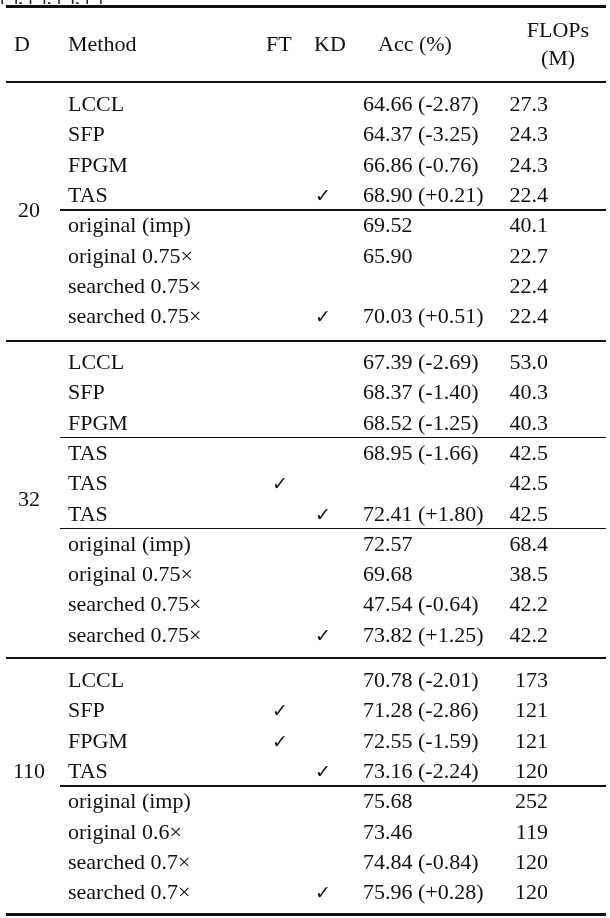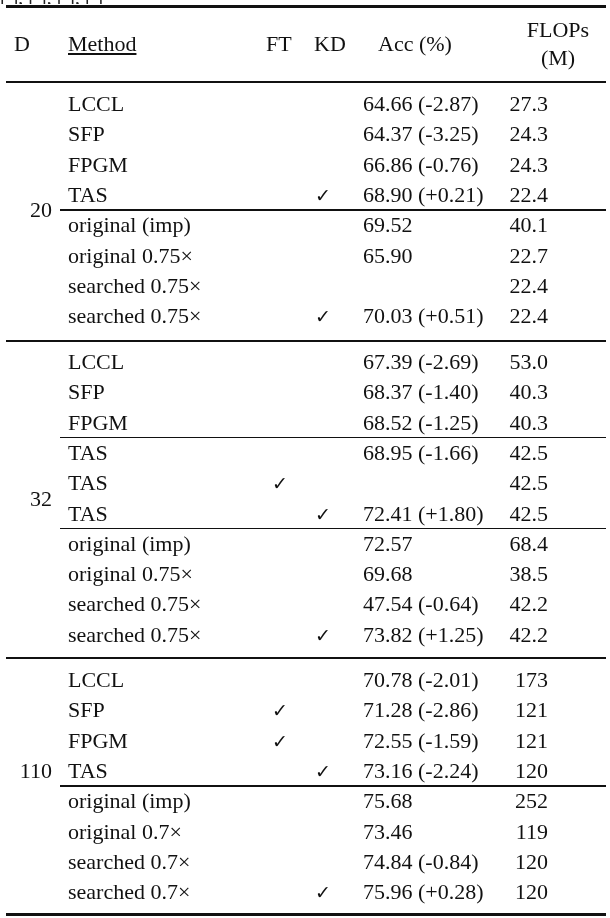--- a/index.html
+++ b/index.html
@@ -18,33 +18,33 @@
   .rule.partial { left: 60px; }
   .hdr { position: absolute; top: 0; left: 0; width: 610px; height: 82px; }
   .hcell { position: absolute; line-height: 30px; }
   .row { position: absolute; left: 0; width: 578px; height: 30px; line-height: 30px; }
   .cell { position: absolute; top: 0; white-space: nowrap; }
   .c-method { left: 68px; }
   .c-ft { left: 270px; width: 20px; text-align: center; }
   .c-kd { left: 313px; width: 20px; text-align: center; }
   .c-acc { left: 363px; }
   .c-flops { right: 30px; text-align: center; }
-  .dlabel { position: absolute; left: 6px; width: 46px; text-align: right; line-height: 30px; }
+  .dlabel { position: absolute; left: 6px; width: 46px; text-align: center; line-height: 30px; }
   .check { font-family: "DejaVu Sans", sans-serif; font-size: 19px; }
 </style>
 </head>
 <body>
 
 <div class="crop-top">[  ],      [   ],           [   ],      [  ]</div>
 
 <div class="rule thick" style="top:5px;"></div>
 
 <div class="hdr">
   <div class="hcell" style="left:14px; top:29px;">D</div>
-  <div class="hcell" style="left:68px; top:29px;text-decoration:underline;">Method</div>
+  <div class="hcell" style="left:68px; top:29px;">Method</div>
   <div class="hcell" style="left:266px; top:29px;">FT</div>
   <div class="hcell" style="left:314px; top:29px;">KD</div>
   <div class="hcell" style="left:378px; top:29px;">Acc (%)</div>
   <div class="hcell" style="right:12px; top:15px; text-align:center; width:80px;">FLOPs</div>
   <div class="hcell" style="right:12px; top:43px; text-align:center; width:80px;">(M)</div>
 </div>
 
 <div class="rule thin" style="top:81px;"></div>
 
 <div id="tbody">
@@ -209,21 +209,21 @@
       <span class="cell c-flops">120</span>
     </div>
     <div class="row" style="top: 786.2px;">
       <span class="cell c-method">original (imp)</span>
       <span class="cell c-ft check"></span>
       <span class="cell c-kd check"></span>
       <span class="cell c-acc">75.68</span>
       <span class="cell c-flops">252</span>
     </div>
     <div class="row" style="top: 816.5px;">
-      <span class="cell c-method">original 0.7×</span>
+      <span class="cell c-method">original 0.6×</span>
       <span class="cell c-ft check"></span>
       <span class="cell c-kd check"></span>
       <span class="cell c-acc">73.46</span>
       <span class="cell c-flops">119</span>
     </div>
     <div class="row" style="top: 846.8px;">
       <span class="cell c-method">searched 0.7×</span>
       <span class="cell c-ft check"></span>
       <span class="cell c-kd check"></span>
       <span class="cell c-acc">74.84 (-0.84)</span>

